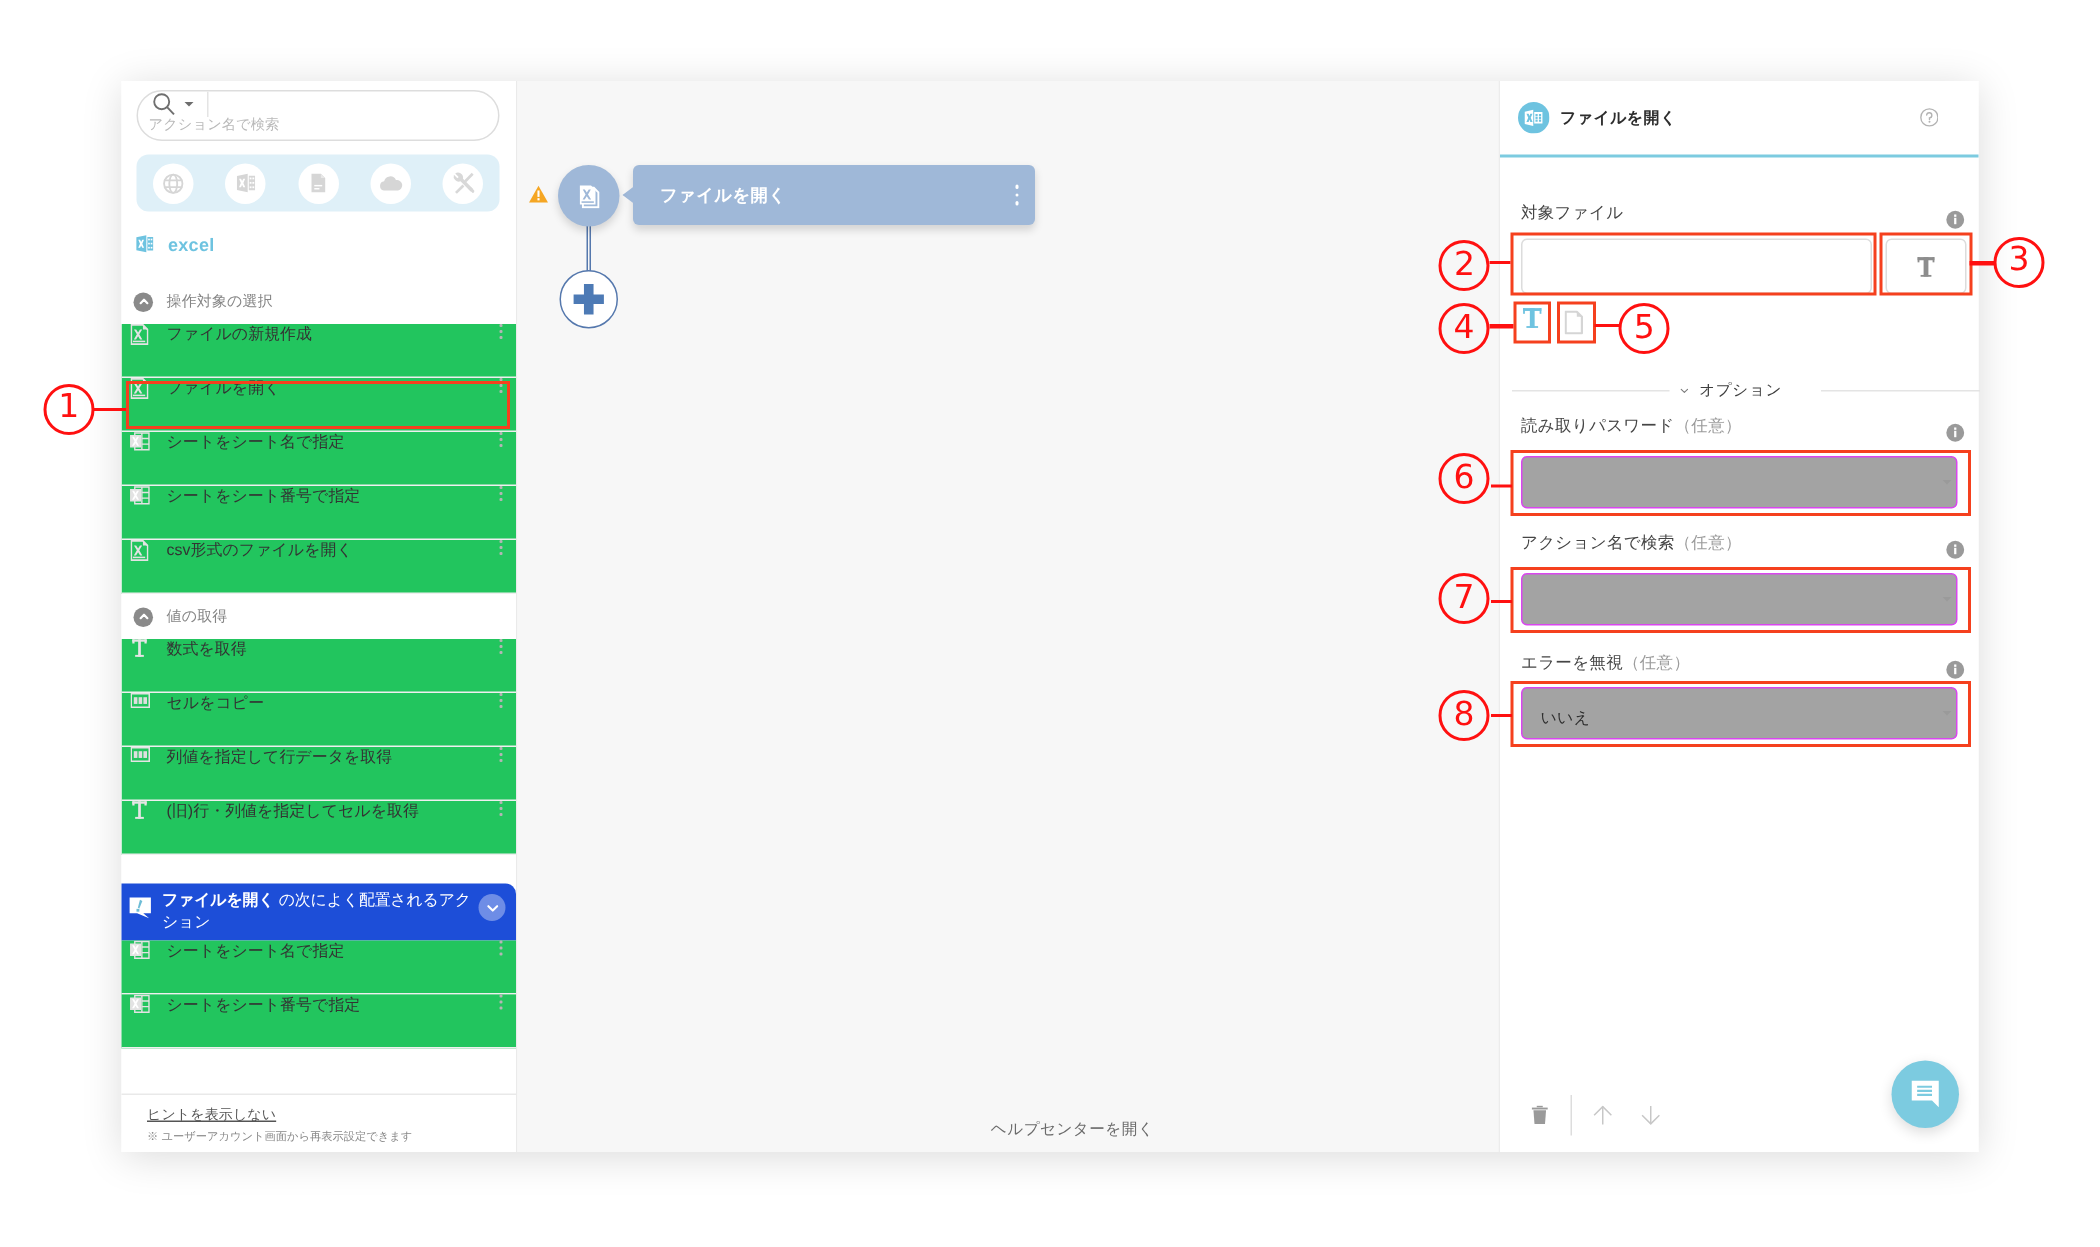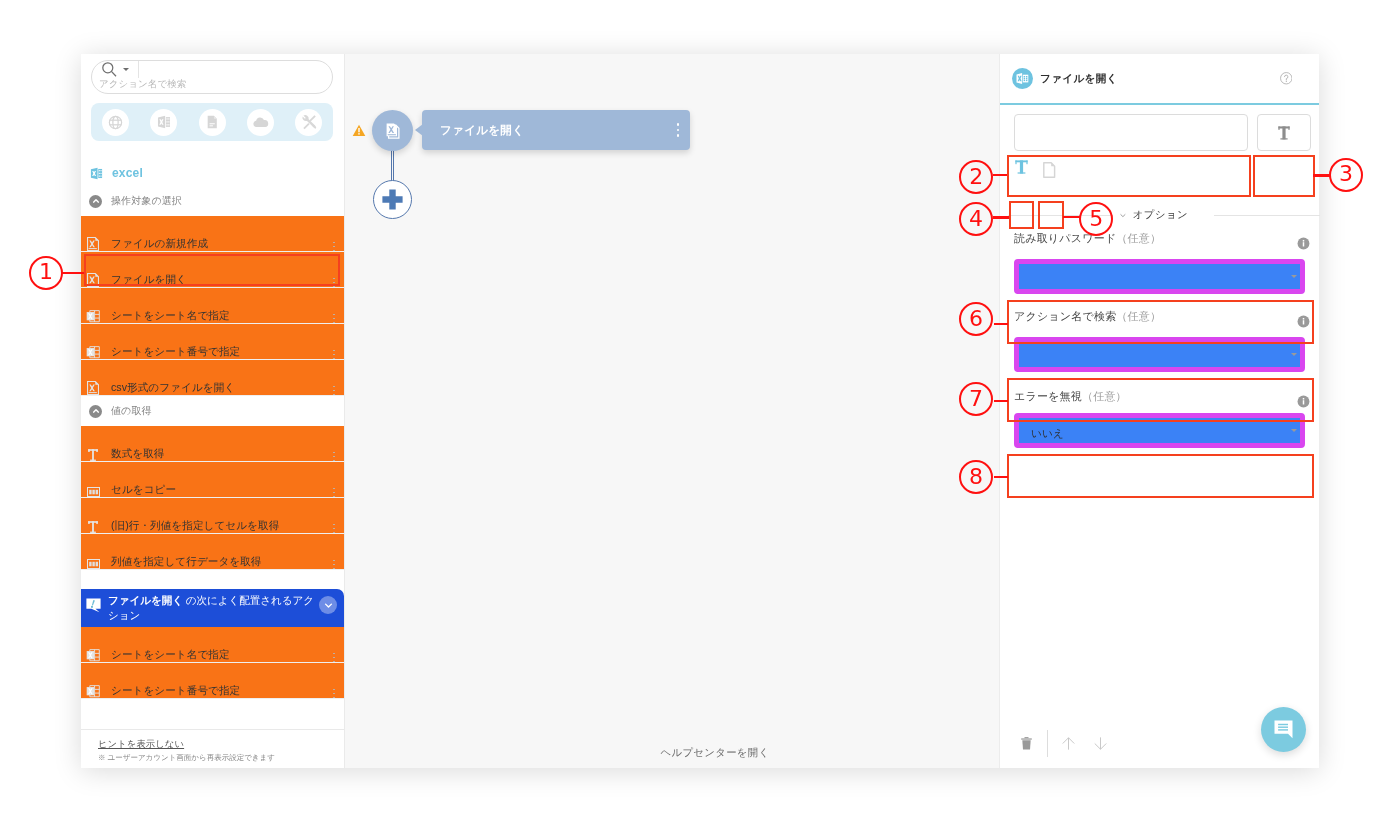--- a/index.html
+++ b/index.html
@@ -27,31 +27,31 @@
   .caret{width:0;height:0;border-left:4px solid transparent;border-right:4px solid transparent;
          border-top:5px solid #6d6d6d;}
   .sel .caret{border-left-width:3.2px;border-right-width:3.2px;border-top-width:3.4px;}
   .caret.sm{border-left-width:3px;border-right-width:3px;border-top-width:3.6px;border-top-color:#6d6d6d;}
 
   .cat-bar{margin:9px 0 0 10px;width:242px;height:38px;background:#dff0f8;border-radius:8px;
            display:flex;align-items:center;justify-content:space-between;padding:0 11px;}
   .cat-btn{width:27px;height:27px;border-radius:50%;background:#fff;display:flex;
            align-items:center;justify-content:center;flex:0 0 27px;}
 
-  .cur-cat{display:flex;align-items:flex-end;gap:0;padding:0 0 0 9px;height:24px;margin-top:15px;}
+  .cur-cat{display:flex;align-items:flex-start;gap:0;padding:0 0 0 9px;height:24px;margin-top:15px;}
   .cur-cat .lbl{font-size:12px;font-weight:bold;color:#6ec3e0;letter-spacing:.2px;padding-left:9px;}
 
   .list{overflow:hidden;}
   .grp-head{display:flex;align-items:center;gap:0;height:30px;padding-left:8px;}
   .grp-head.first{margin-top:6px;}
   .grp-head .lbl{font-size:10px;font-weight:normal;color:#858585;letter-spacing:.1px;padding-left:9px;}
   .grp-head .circ{width:13px;height:13px;border-radius:50%;background:#8a8a8a;display:flex;
                   align-items:center;justify-content:center;flex:0 0 13px;}
-  .row{display:flex;align-items:flex-end;height:36px;padding:0 6px 0 4px;
-       border-bottom:1px solid #efefef;position:relative;background:#f97316;}
+  .row{display:flex;align-items:flex-start;height:36px;padding:0 6px 0 4px;
+       border-bottom:1px solid #efefef;position:relative;background:#22c55e;}
   .row .ico{width:16px;display:flex;align-items:center;justify-content:center;flex:0 0 16px;}
   .row .lbl{flex:1;font-size:10.6px;color:#333333;padding-left:10px;letter-spacing:.05px;}
   .row .kebab{width:8px;display:flex;flex-direction:column;align-items:center;gap:2.5px;flex:0 0 8px;}
   .kebab i{width:1.5px;height:1.5px;border-radius:50%;background:#b5b5b5;display:block;}
 
   .hint-banner{background:#1d4ed8;display:flex;align-items:center;
                padding:4px 7px 4px 5px;height:38px;margin-top:19px;border-radius:0 7px 0 0;}
   .hint-banner .txt{flex:1;font-size:10.6px;color:#fff;line-height:15px;padding-left:7px;letter-spacing:-.1px;}
   .hint-banner .txt b{font-weight:bold;}
   .hint-banner .chev{width:18px;height:18px;border-radius:50%;background:rgba(255,255,255,.36);
@@ -95,21 +95,21 @@
   .opt-note{color:#9b9b9b;}
   .f-row{display:flex;gap:9px;margin-top:0px;}
   .f-input{flex:1;height:37px;border:1px solid #dcdcdc;border-radius:4px;background:#fff;}
   .f-sidebtn{width:54px;height:37px;border:1px solid #dcdcdc;border-radius:4px;background:#fff;
              display:flex;align-items:center;justify-content:center;flex:0 0 54px;margin-left:0;}
   .f-sub{display:flex;gap:4px;margin-top:5px;padding-left:0px;}
   .f-sub .sb{width:24.5px;height:27px;display:flex;align-items:center;justify-content:flex-start;padding-left:0.5px;}
   .opt-div{display:flex;align-items:center;gap:6px;margin-top:25px;margin-left:-6px;margin-right:-15px;}
   .opt-div .ln{flex:1;height:1px;background:#e4e4e4;}
   .opt-div .tx{font-size:10.4px;color:#3e3e3e;letter-spacing:.4px;white-space:nowrap;}
-  .sel{height:35px;border:5px solid #d946ef;border-radius:4px;background:#3b82f6;margin-top:12px;
+  .sel{height:35px;border:1px solid #d946ef;border-radius:4px;background:#a3a3a3;margin-top:12px;
        display:flex;align-items:center;padding:0 3px 0 12px;}
   .sel .val{flex:1;font-size:10.6px;color:#2e2e2e;letter-spacing:.2px;position:relative;top:3px;}
   .pr-foot{height:56px;display:flex;align-items:center;padding:6px 0 0 21px;gap:0;position:relative;}
   .pr-foot .sep{width:1px;height:27px;background:#dddddd;margin:0 14px 0 15px;}
   .fab{position:absolute;right:13px;bottom:16px;width:45px;height:45px;border-radius:50%;
        background:#7ccbe0;display:flex;align-items:center;justify-content:center;
        box-shadow:0 3px 9px rgba(0,0,0,.14);}
 
   
   .anno{position:absolute;pointer-events:none;}
@@ -353,49 +353,49 @@
             </span>
         <span class="lbl" data-name="action-list-item-label">セルをコピー</span>
         <span class="kebab" data-name="kebab-menu-icon">
               <i data-name="kebab-dot"></i>
               <i data-name="kebab-dot"></i>
               <i data-name="kebab-dot"></i>
             </span>
       </div>
       <div class="row" data-name="action-list-item">
         <span class="ico" data-name="row-icon">
+              <svg width="13" height="10" viewBox="0 0 26 20" data-name="cells-icon">
+          <rect x="1.0" y="1.0" width="24.0" height="18.0" fill="none" stroke="#e4e4e4" stroke-width="2.0"></rect>
+          <g fill="#dfdfdf">
+            <rect x="4.4" y="5.6" width="4.8" height="9.0"></rect>
+            <rect x="10.8" y="5.6" width="4.8" height="9.0"></rect>
+            <rect x="17.2" y="5.6" width="4.8" height="9.0"></rect>
+          </g>
+        </svg>
+            </span>
+        <span class="lbl" data-name="action-list-item-label">列値を指定して行データを取得</span>
+        <span class="kebab" data-name="kebab-menu-icon">
+              <i data-name="kebab-dot"></i>
+              <i data-name="kebab-dot"></i>
+              <i data-name="kebab-dot"></i>
+            </span>
+      </div>
+      <div class="row" data-name="action-list-item">
+        <span class="ico" data-name="row-icon">
               <svg width="10" height="12" viewBox="0 0 10 12" data-name="text-icon">
           <g fill="#e5e5e5">
             <rect x="0.2" y="0.2" width="9.6" height="1.6"></rect>
             <rect x="0.2" y="0.2" width="1.5" height="2.8"></rect>
             <rect x="8.3" y="0.2" width="1.5" height="2.8"></rect>
             <rect x="4.1" y="0.2" width="1.8" height="11.6"></rect>
             <rect x="2.1" y="10.6" width="5.8" height="1.3"></rect>
           </g>
         </svg>
             </span>
         <span class="lbl" data-name="action-list-item-label">(旧)行・列値を指定してセルを取得</span>
-        <span class="kebab" data-name="kebab-menu-icon">
-              <i data-name="kebab-dot"></i>
-              <i data-name="kebab-dot"></i>
-              <i data-name="kebab-dot"></i>
-            </span>
-      </div>
-      <div class="row" data-name="action-list-item">
-        <span class="ico" data-name="row-icon">
-              <svg width="13" height="10" viewBox="0 0 26 20" data-name="cells-icon">
-          <rect x="1.0" y="1.0" width="24.0" height="18.0" fill="none" stroke="#e4e4e4" stroke-width="2.0"></rect>
-          <g fill="#dfdfdf">
-            <rect x="4.4" y="5.6" width="4.8" height="9.0"></rect>
-            <rect x="10.8" y="5.6" width="4.8" height="9.0"></rect>
-            <rect x="17.2" y="5.6" width="4.8" height="9.0"></rect>
-          </g>
-        </svg>
-            </span>
-        <span class="lbl" data-name="action-list-item-label">列値を指定して行データを取得</span>
         <span class="kebab" data-name="kebab-menu-icon">
               <i data-name="kebab-dot"></i>
               <i data-name="kebab-dot"></i>
               <i data-name="kebab-dot"></i>
             </span>
       </div>
     </div>
 
     <div class="hint-banner" data-name="hint-banner">
       <svg width="15" height="15" viewBox="0 0 15 15" data-name="hint-icon" style="flex:0 0 15px;display:block;align-self:flex-start;margin-top:5px">
@@ -518,20 +518,31 @@
       <span data-name="help-question-button">
         <svg width="12.5" height="12.5" viewBox="0 0 16 16" data-name="question-circle-icon" style="display:block">
           <circle cx="8" cy="8" r="7.3" fill="none" stroke="#b3b3b3" stroke-width="1.15"></circle>
           <path d="M5.7 6.0 a2.2 2.2 0 1 1 2.4 2.4 v1.4" fill="none" stroke="#b3b3b3" stroke-width="1.2" stroke-linecap="round"></path>
           <circle cx="8.1" cy="11.8" r="0.85" fill="#b3b3b3"></circle>
         </svg>
       </span>
     </div>
 
     <div class="pr-body" data-name="properties-body">
+      <div class="f-label" style="margin-top:28px" data-name="target-file-label-row">
+        <span data-name="target-file-label">対象ファイル</span>
+        <span class="sp" data-name="label-spacer"></span>
+        <span data-name="info-icon">
+          <svg data-name="icon-graphic" width="13" height="13" viewBox="0 0 14 14">
+            <circle cx="7" cy="7" r="6.4" fill="#9a9a9a"></circle>
+            <rect x="6.2" y="5.6" width="1.6" height="4.6" fill="#fff"></rect>
+            <rect x="6.2" y="3.2" width="1.6" height="1.7" fill="#fff"></rect>
+          </svg>
+        </span>
+      </div>
       <div class="f-row" style="margin-top:9px" data-name="target-file-row">
         <div class="f-input" style="flex:0 0 234px" data-name="target-file-input"></div>
         <div class="f-sidebtn" data-name="text-type-button">
           <svg width="12" height="14" viewBox="0 0 12 14" data-name="text-serif-icon">
             <g fill="#8d8d8d">
               <rect x="0.4" y="0.4" width="11.2" height="2.1"></rect>
               <rect x="0.4" y="0.4" width="1.2" height="3.5"></rect>
               <rect x="10.4" y="0.4" width="1.2" height="3.5"></rect>
               <rect x="4.4" y="0.4" width="3.2" height="13.0"></rect>
               <rect x="2.4" y="12.3" width="7.2" height="1.2"></rect>

